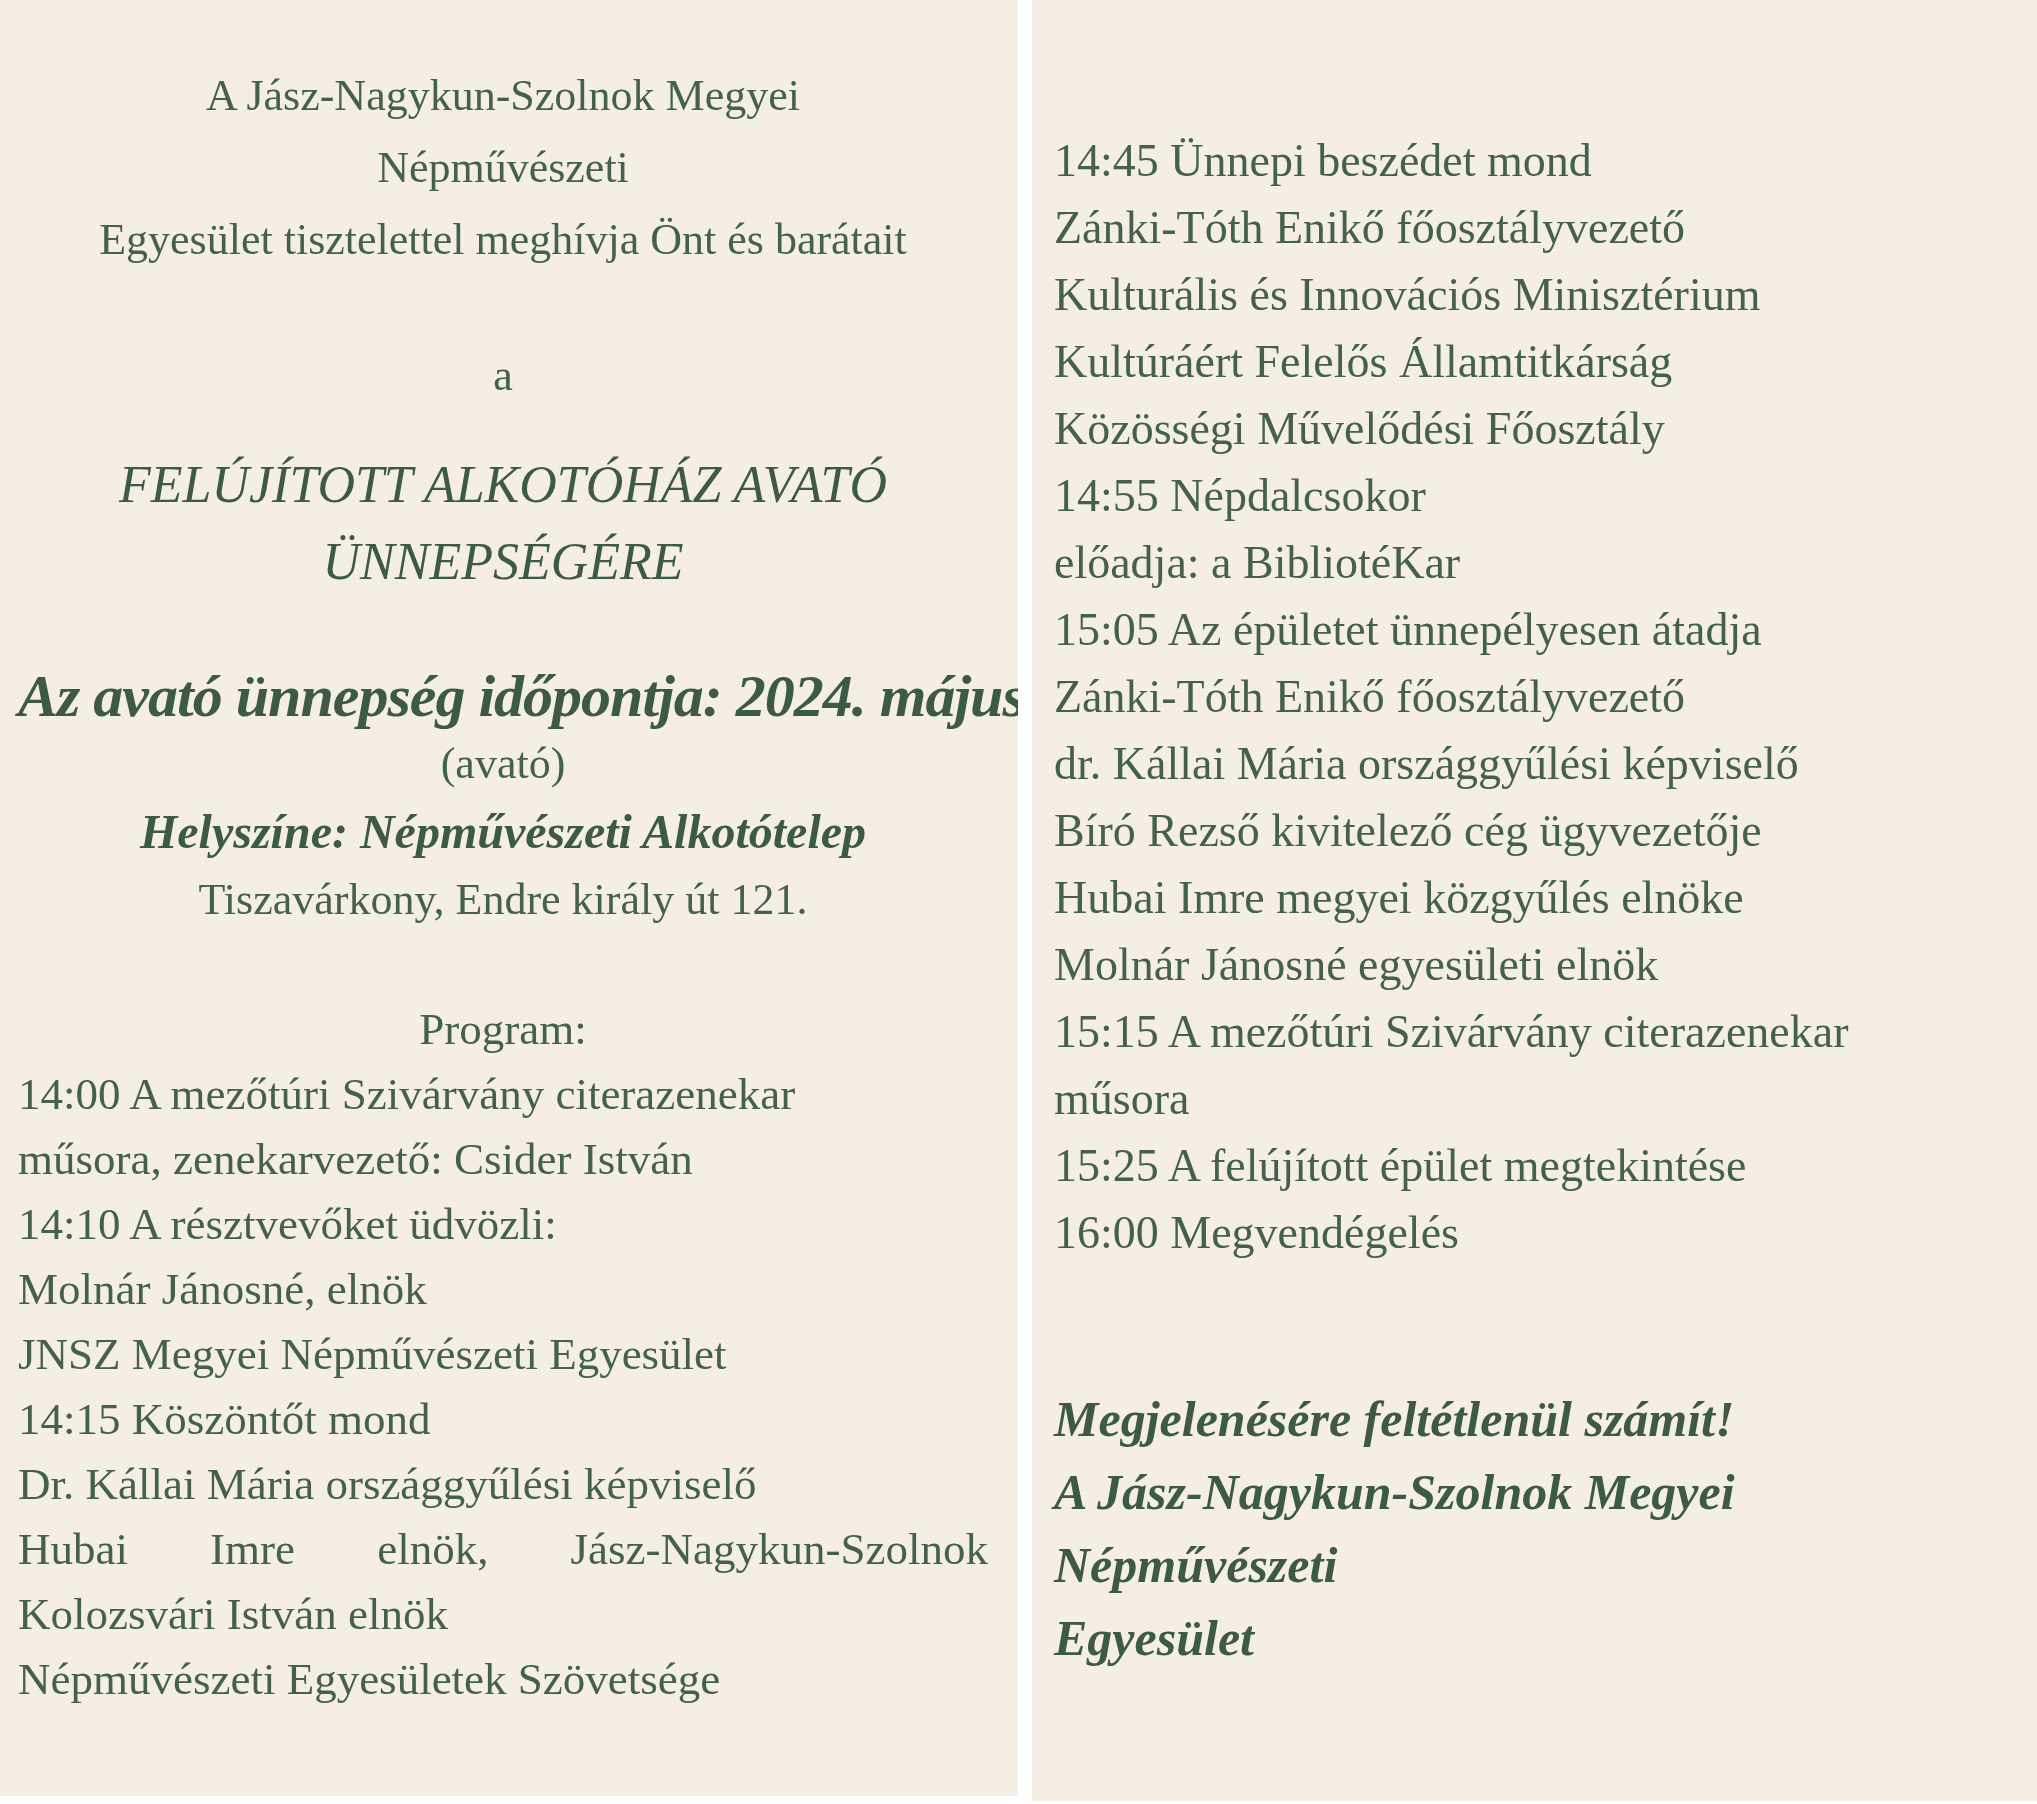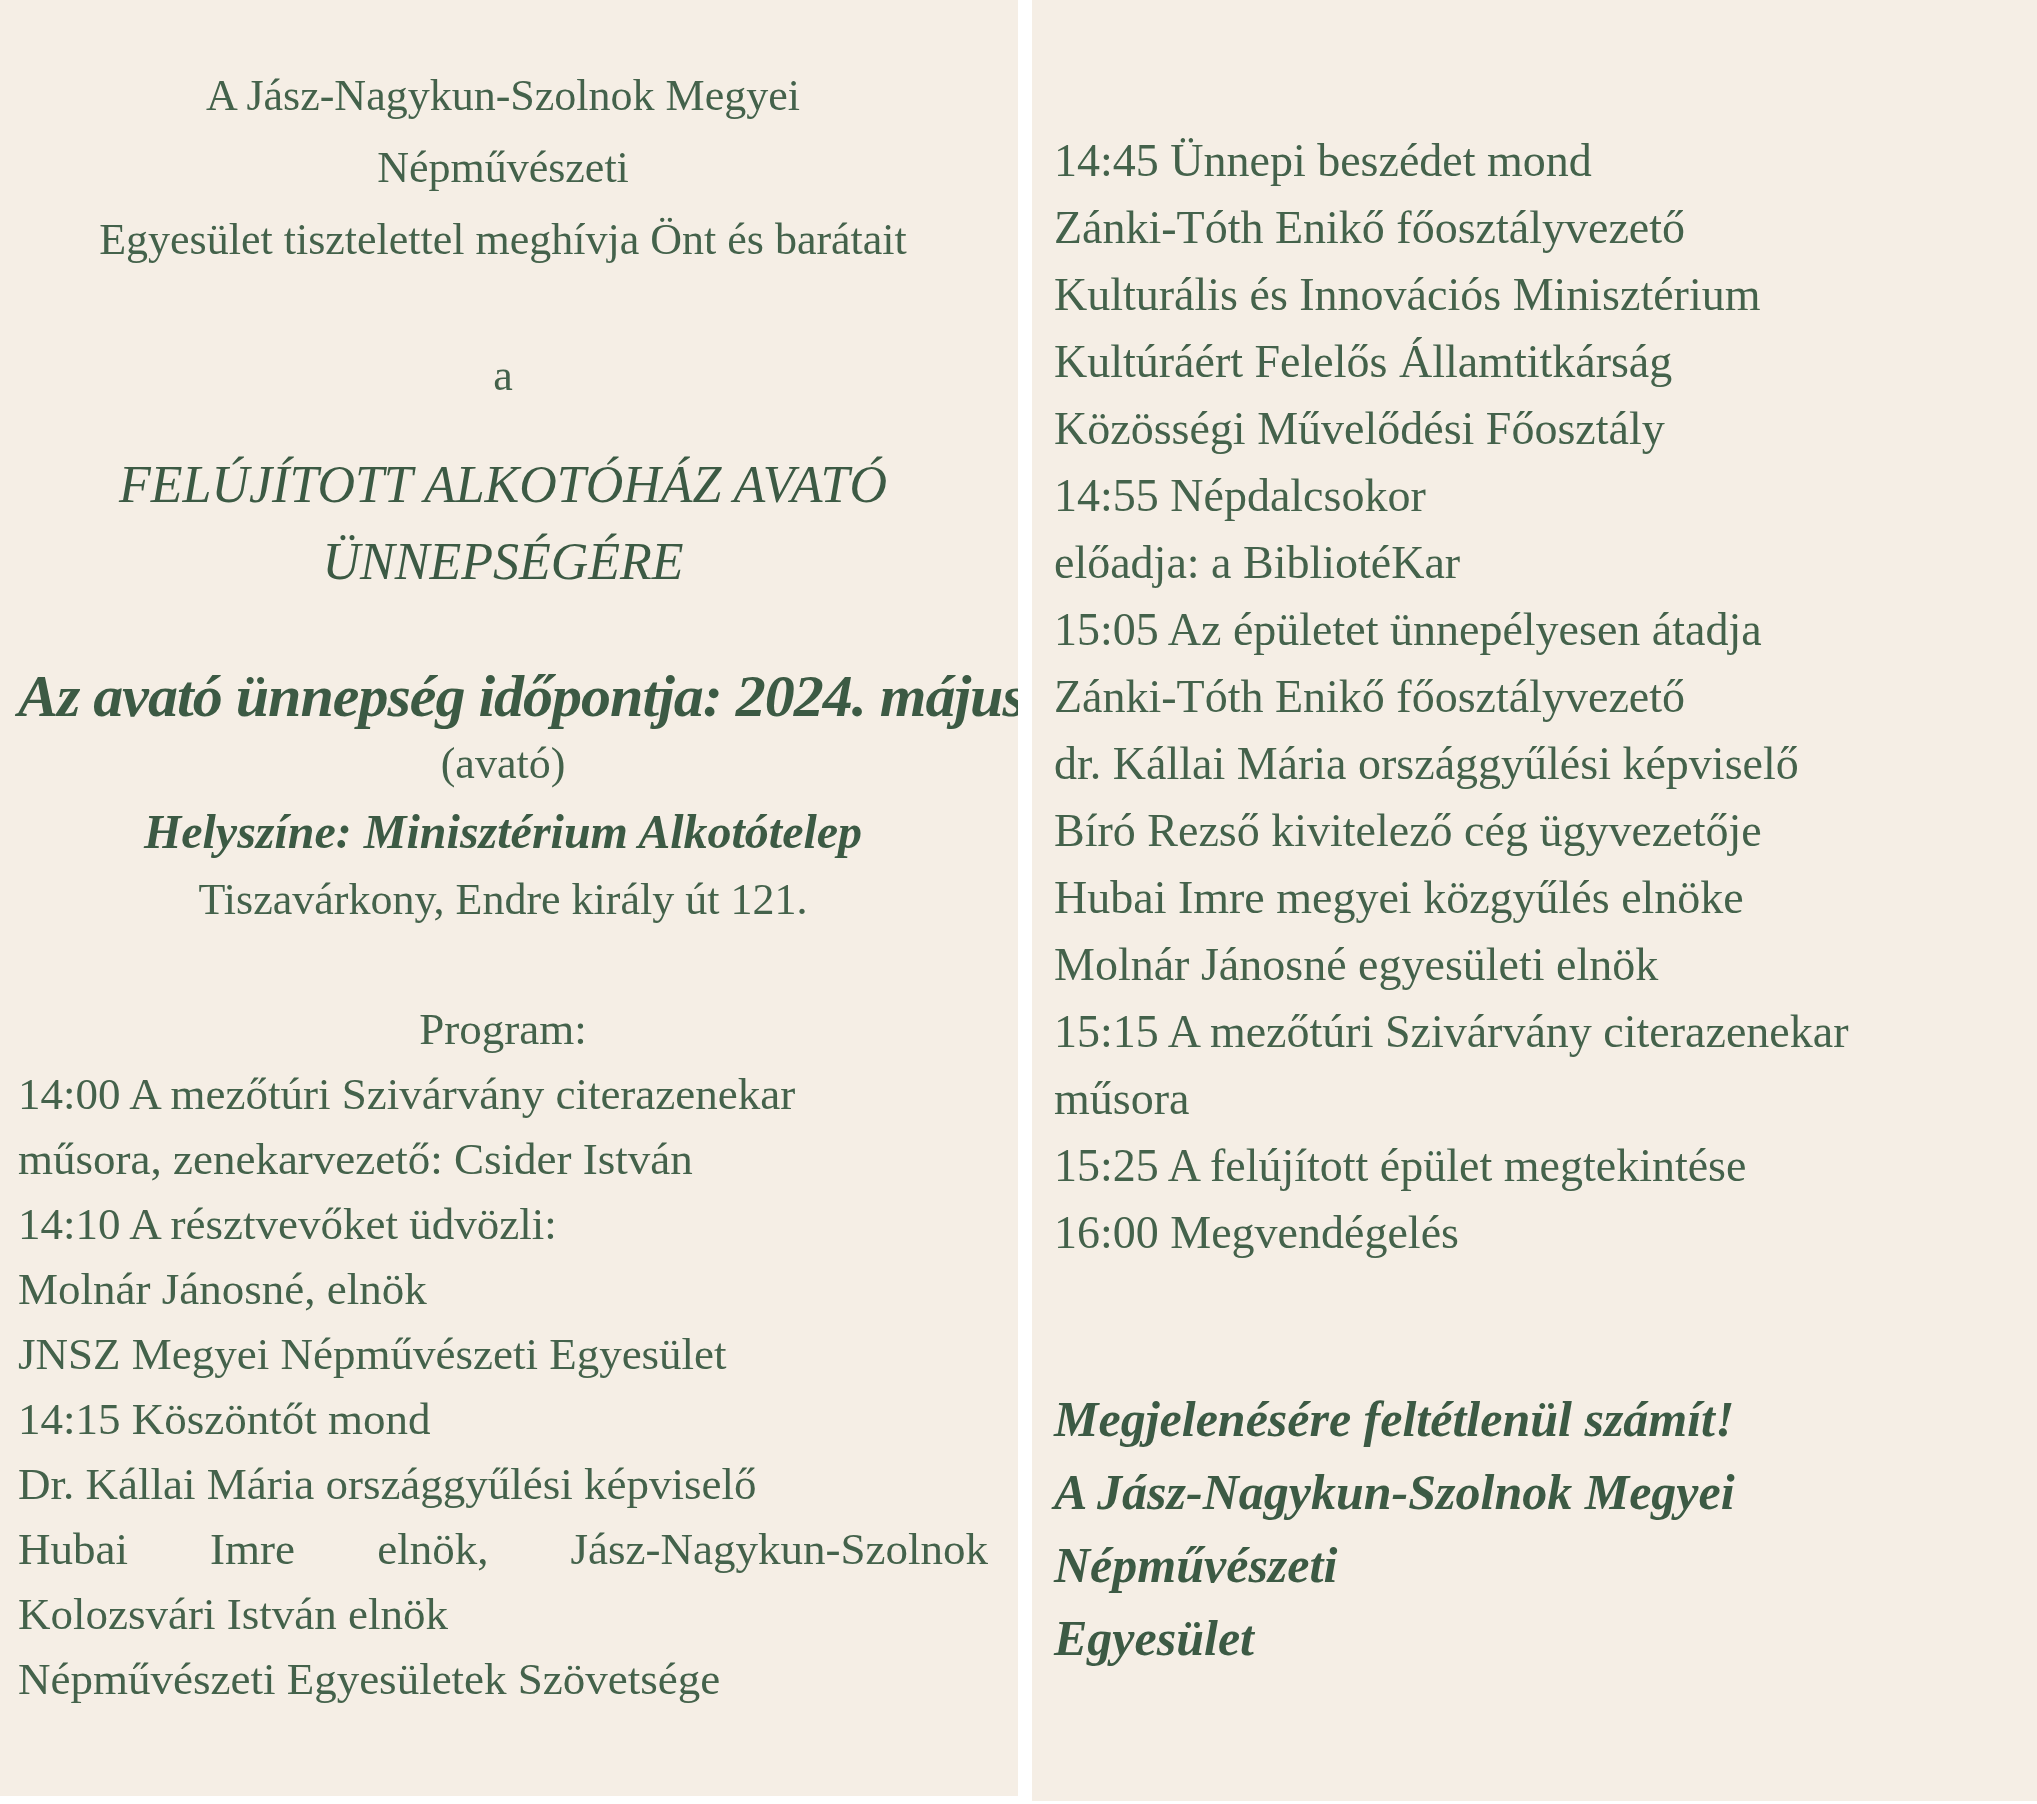--- a/index.html
+++ b/index.html
@@ -94,21 +94,21 @@
     <div class="article-a">a</div>
 
     <div class="event-title">
       <div>FELÚJÍTOTT ALKOTÓHÁZ AVATÓ</div>
       <div>ÜNNEPSÉGÉRE</div>
     </div>
 
     <div class="details">
       <div class="detail-date detail-strong"><span>Az avató ünnepség időpontja: 2024. május 31</span><span class="date-period">.</span></div>
       <div class="detail-day">(avató)</div>
-      <div class="detail-venue detail-strong">Helyszíne: Minisztérium Alkotótelep</div>
+      <div class="detail-venue detail-strong">Helyszíne: Népművészeti Alkotótelep</div>
       <div class="detail-address">Tiszavárkony, Endre király út 121.</div>
     </div>
 
     <div class="program-heading">Program:</div>
 
     <div class="program-list">
       <div>14:00 A mezőtúri Szivárvány citerazenekar</div>
       <div>műsora, zenekarvezető: Csider István</div>
       <div>14:10 A résztvevőket üdvözli:</div>
       <div>Molnár Jánosné, elnök</div>

